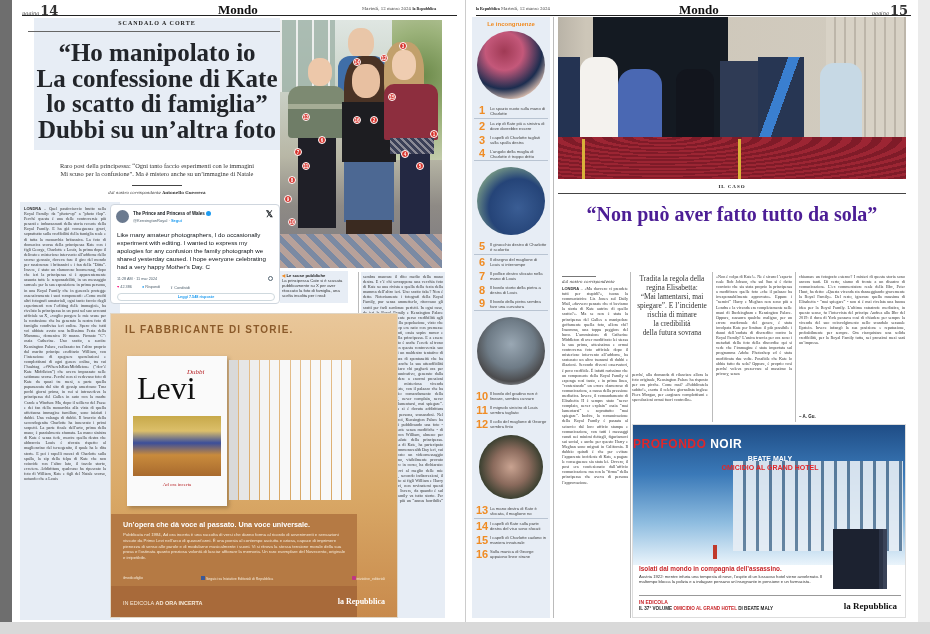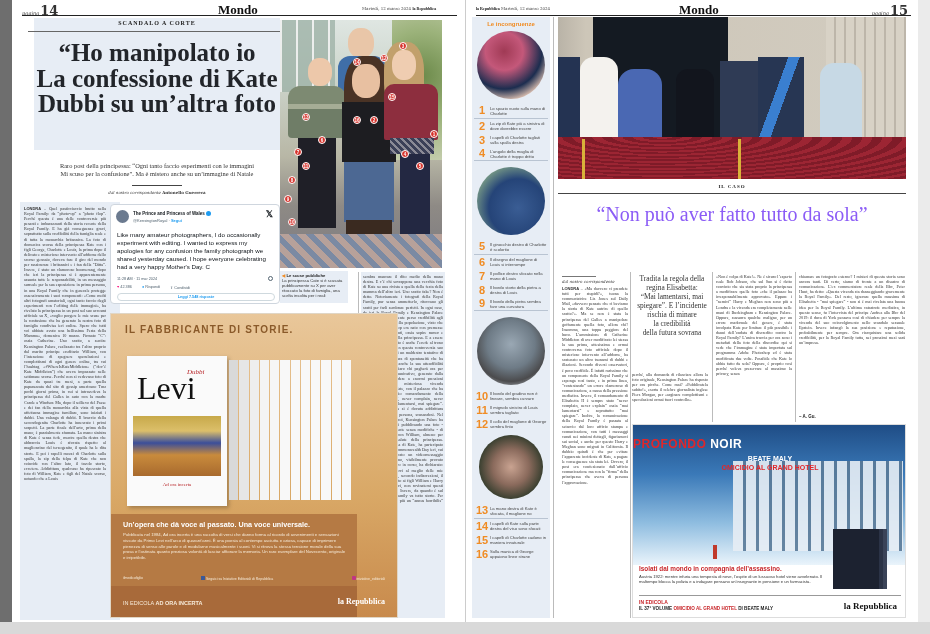--- a/index.html
+++ b/index.html
@@ -53,20 +53,21 @@
     <b>la Repubblica</b>
   </div>
   <div class="head-rule" style="left:10px;width:435px"></div>
 
   <div class="blue-panel" style="position:absolute;left:22px;top:18px;width:246px;height:132px"></div>
   <div class="kicker" style="position:absolute;left:22px;top:20px;width:246px">SCANDALO A CORTE</div>
   <div style="position:absolute;left:16px;top:31px;width:258px;height:1px;background:#666"></div>
   <div style="position:absolute;left:16px;top:40px;width:258px">
     <div class="headline" style="font-size:25px">“Ho manipolato io</div>
     <div class="headline" style="font-size:25px">La confessione di Kate</div>
+    <div class="headline" style="font-size:25px">lo scatto di famiglia”</div>
     <div class="headline" style="font-size:25px">Dubbi su un’altra foto</div>
   </div>
   <div style="position:absolute;left:22px;top:162px;width:246px">
     <div class="sub" style="font-size:6.4px;line-height:8px">Raro post della principessa: “Ogni tanto faccio esperimenti con le immagini</div>
     <div class="sub" style="font-size:6.4px;line-height:8px">Mi scuso per la confusione”. Ma è mistero anche su un’immagine di Natale</div>
   </div>
   <div style="position:absolute;left:120px;top:185px;width:50px;height:1px;background:#444"></div>
   <div class="byline" style="position:absolute;left:22px;top:190px;width:246px">
     <span>dal nostro corrispondente</span>
     <b>Antonello Guerrera</b>
@@ -294,21 +295,21 @@
     <div style="position:absolute;left:262px;top:46px;width:42px;height:76px;border-radius:14px 14px 0 0;background:#c7d9e5"></div>
     <div style="position:absolute;left:0;top:120px;width:348px;height:42px;background:repeating-radial-gradient(ellipse at 30% 0%,#9c2533 0 10px,#7f1b28 10px 20px)"></div>
     <div style="position:absolute;left:24px;top:122px;width:3px;height:40px;background:#d9b23a"></div>
     <div style="position:absolute;left:180px;top:122px;width:3px;height:40px;background:#d9b23a"></div>
   </div>
 
   <div class="kicker" style="position:absolute;left:92px;top:184px;width:348px;font-size:5px">IL CASO</div>
   <div style="position:absolute;left:92px;top:193px;width:348px;height:1px;background:#444"></div>
 
   <div style="position:absolute;left:92px;top:204px;width:348px">
-    <div class="headline" style="font-weight:normal;font-size:20px;color:#8b5cf6">“Non può aver fatto tutto da sola”</div>
+    <div class="headline" style="font-weight:bold;font-size:20px;color:#4c1d95">“Non può aver fatto tutto da sola”</div>
   </div>
 
   <div style="position:absolute;left:96px;top:276px;width:34px;height:1px;background:#777"></div>
   <div class="byline" style="position:absolute;left:96px;top:279px;width:66px;text-align:left">dal nostro corrispondente</div>
   <div class="body" style="position:absolute;left:96px;top:286px;width:66px;height:332px;overflow:hidden">
     <b>LONDRA</b>
     <span>– «Ma davvero ci prendete tutti per stupidi?», tuona la commentatrice Liz Jones sul Daily Mail, «davvero pensate che ci beviamo la storia di Kate autrice di quello scatto?». Ma se non è stata la principessa del Galles a manipolare goffamente quella foto, allora chi? Insomma, una toppa peggiore del buco. L’ammissione di Catherine Middleton di aver modificato lei stessa la sua prima, attesissima e ormai controversa foto ufficiale dopo il misterioso intervento all’addome, ha scatenato un altro tsunami di dubbi e illazioni. Secondo diversi osservatori, è poco credibile. È infatti rarissimo che un componente della Royal Family si esponga così tanto, e in prima linea, “contestando” un errore clamoroso di comunicazione, a causa della pressione mediatica. Invece, il comandamento di Elisabetta II è sempre stato “never complain, never explain” ossia “mai lamentarsi” e soprattutto “mai spiegare”. Inoltre, la comunicazione della Royal Family è passata al setaccio dal loro ufficio stampa e comunicazione, con tutti i messaggi curati nei minimi dettagli, figuriamoci sui social, e anche per questo Harry e Meghan sono migrati in California. Il dubbio quindi è che per evitare l’apparente incidente di Kate, a pagare le conseguenze sia stata lei. Ovvero, il post era confezionato dall’ufficio comunicazione ma con la “firma” della principessa che aveva di persona l’approvazione.</span>
   </div>
   <div class="col-rule" style="left:164px;top:272px;height:346px"></div>
 

